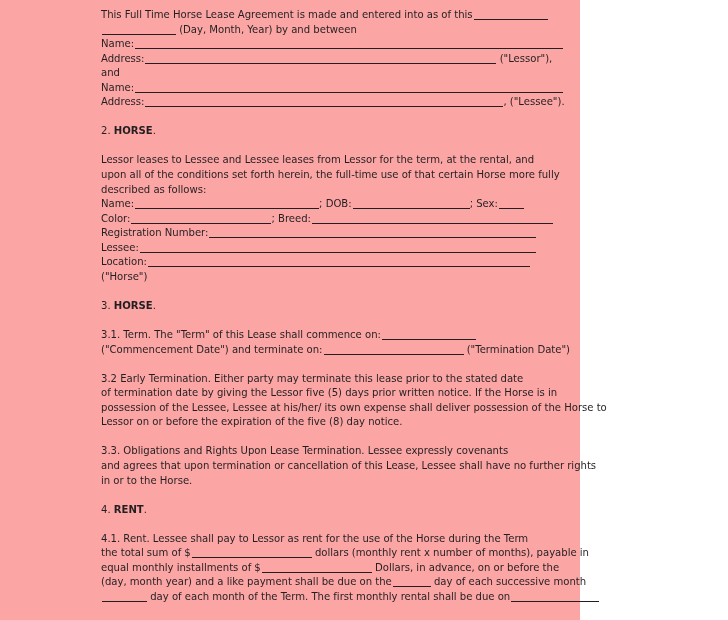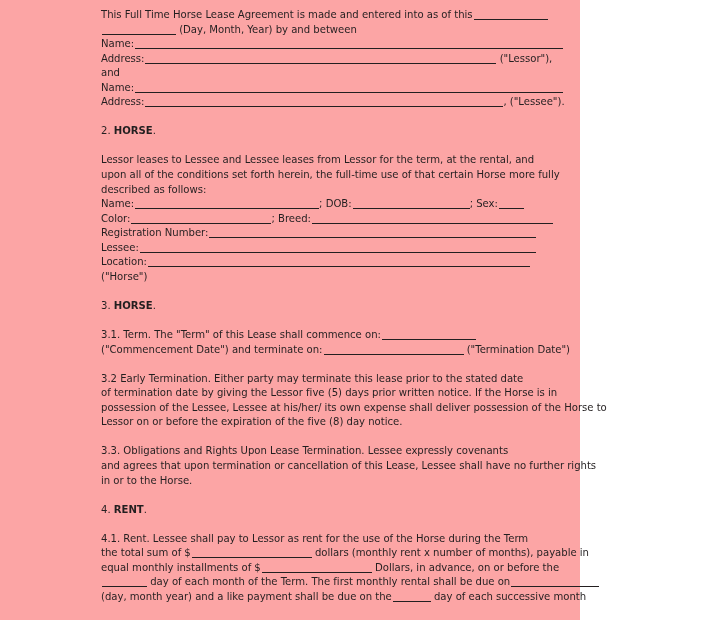--- a/index.html
+++ b/index.html
@@ -110,17 +110,17 @@
 
     <span class="gap"></span>
 
     <p class="line heading"><span>4.</span> <span class="b">RENT</span><span>.</span></p>
 
     <span class="gap"></span>
 
     <p class="line">4.1. Rent. Lessee shall pay to Lessor as rent for the use of the Horse during the Term</p>
     <p class="line"><span>the total sum of $</span><span class="u" style="width:120px"></span> <span>dollars (monthly rent x number of months), payable in</span></p>
     <p class="line"><span>equal monthly installments of $</span><span class="u" style="width:110px"></span> <span>Dollars, in advance, on or before the</span></p>
+    <p class="line"><span>(day, month year) and a like payment shall be due on the</span><span class="u" style="width:38px"></span> <span>day of each successive month</span></p>
     <p class="line"><span class="u" style="width:45px"></span> <span>day of each month of the Term. The first monthly rental shall be due on</span><span class="u" style="width:88px"></span></p>
-    <p class="line"><span>(day, month year) and a like payment shall be due on the</span><span class="u" style="width:38px"></span> <span>day of each successive month</span></p>
 
   </div>
 </div>
 
 </body></html>

